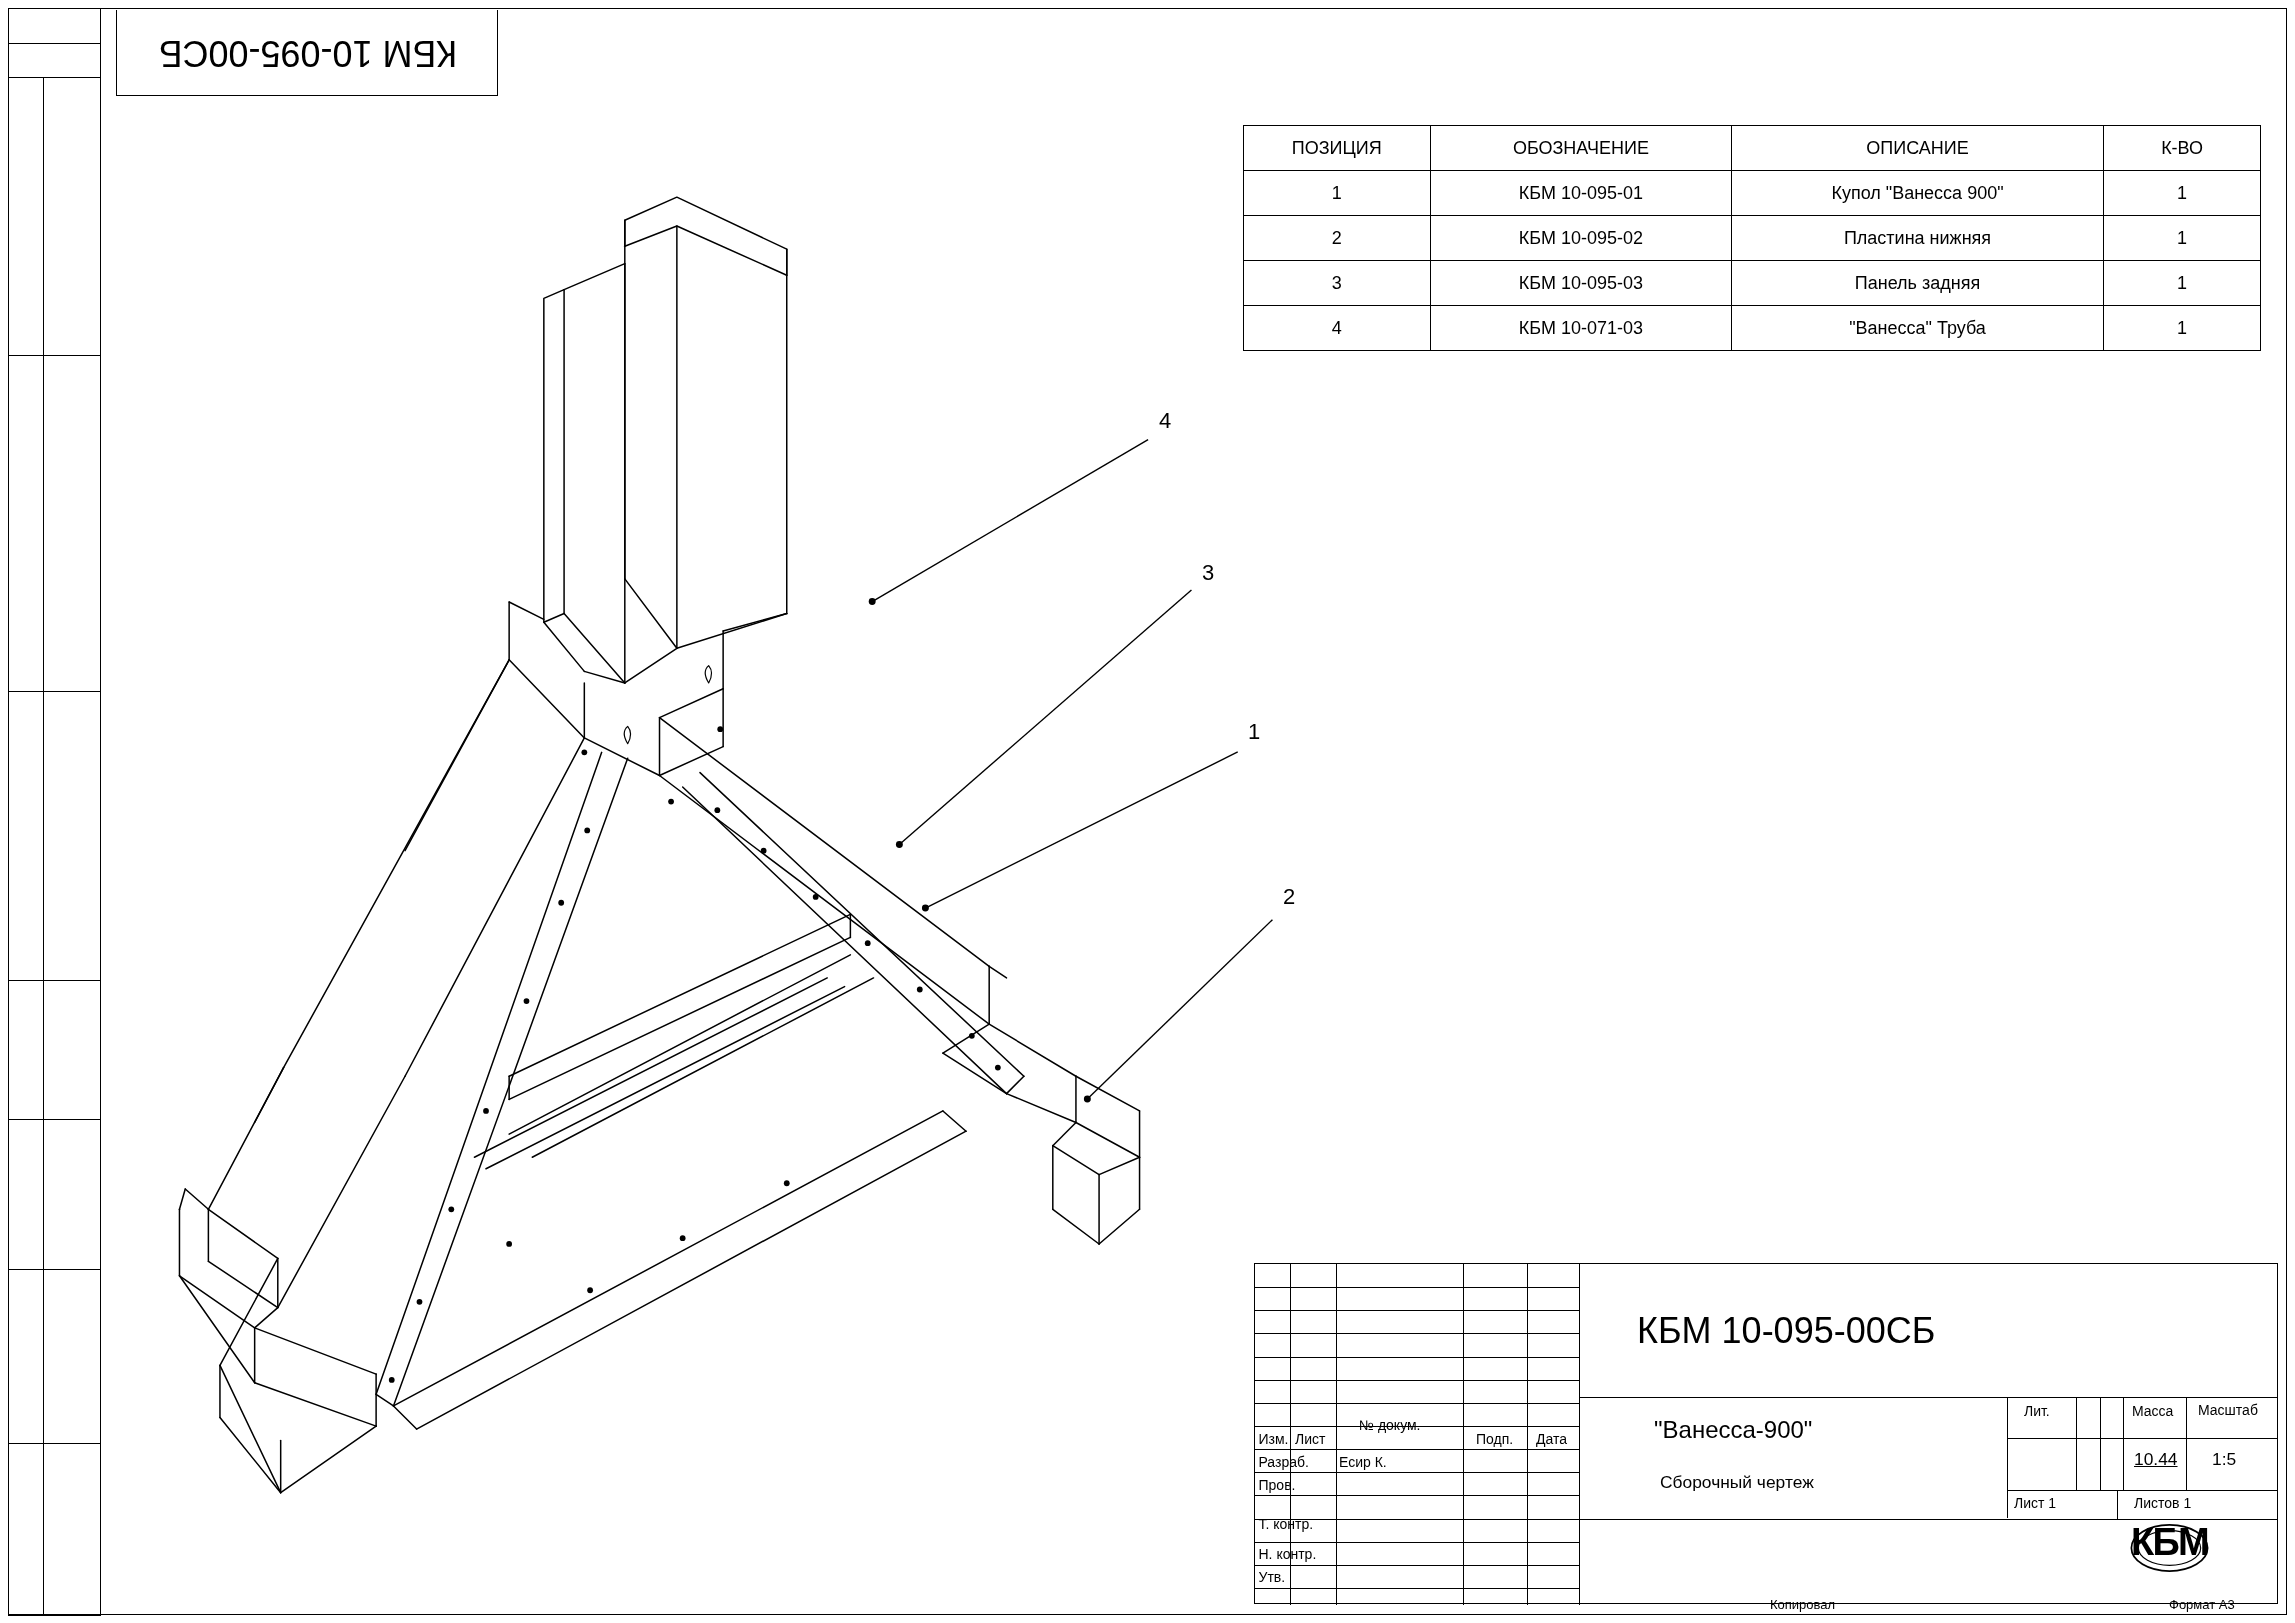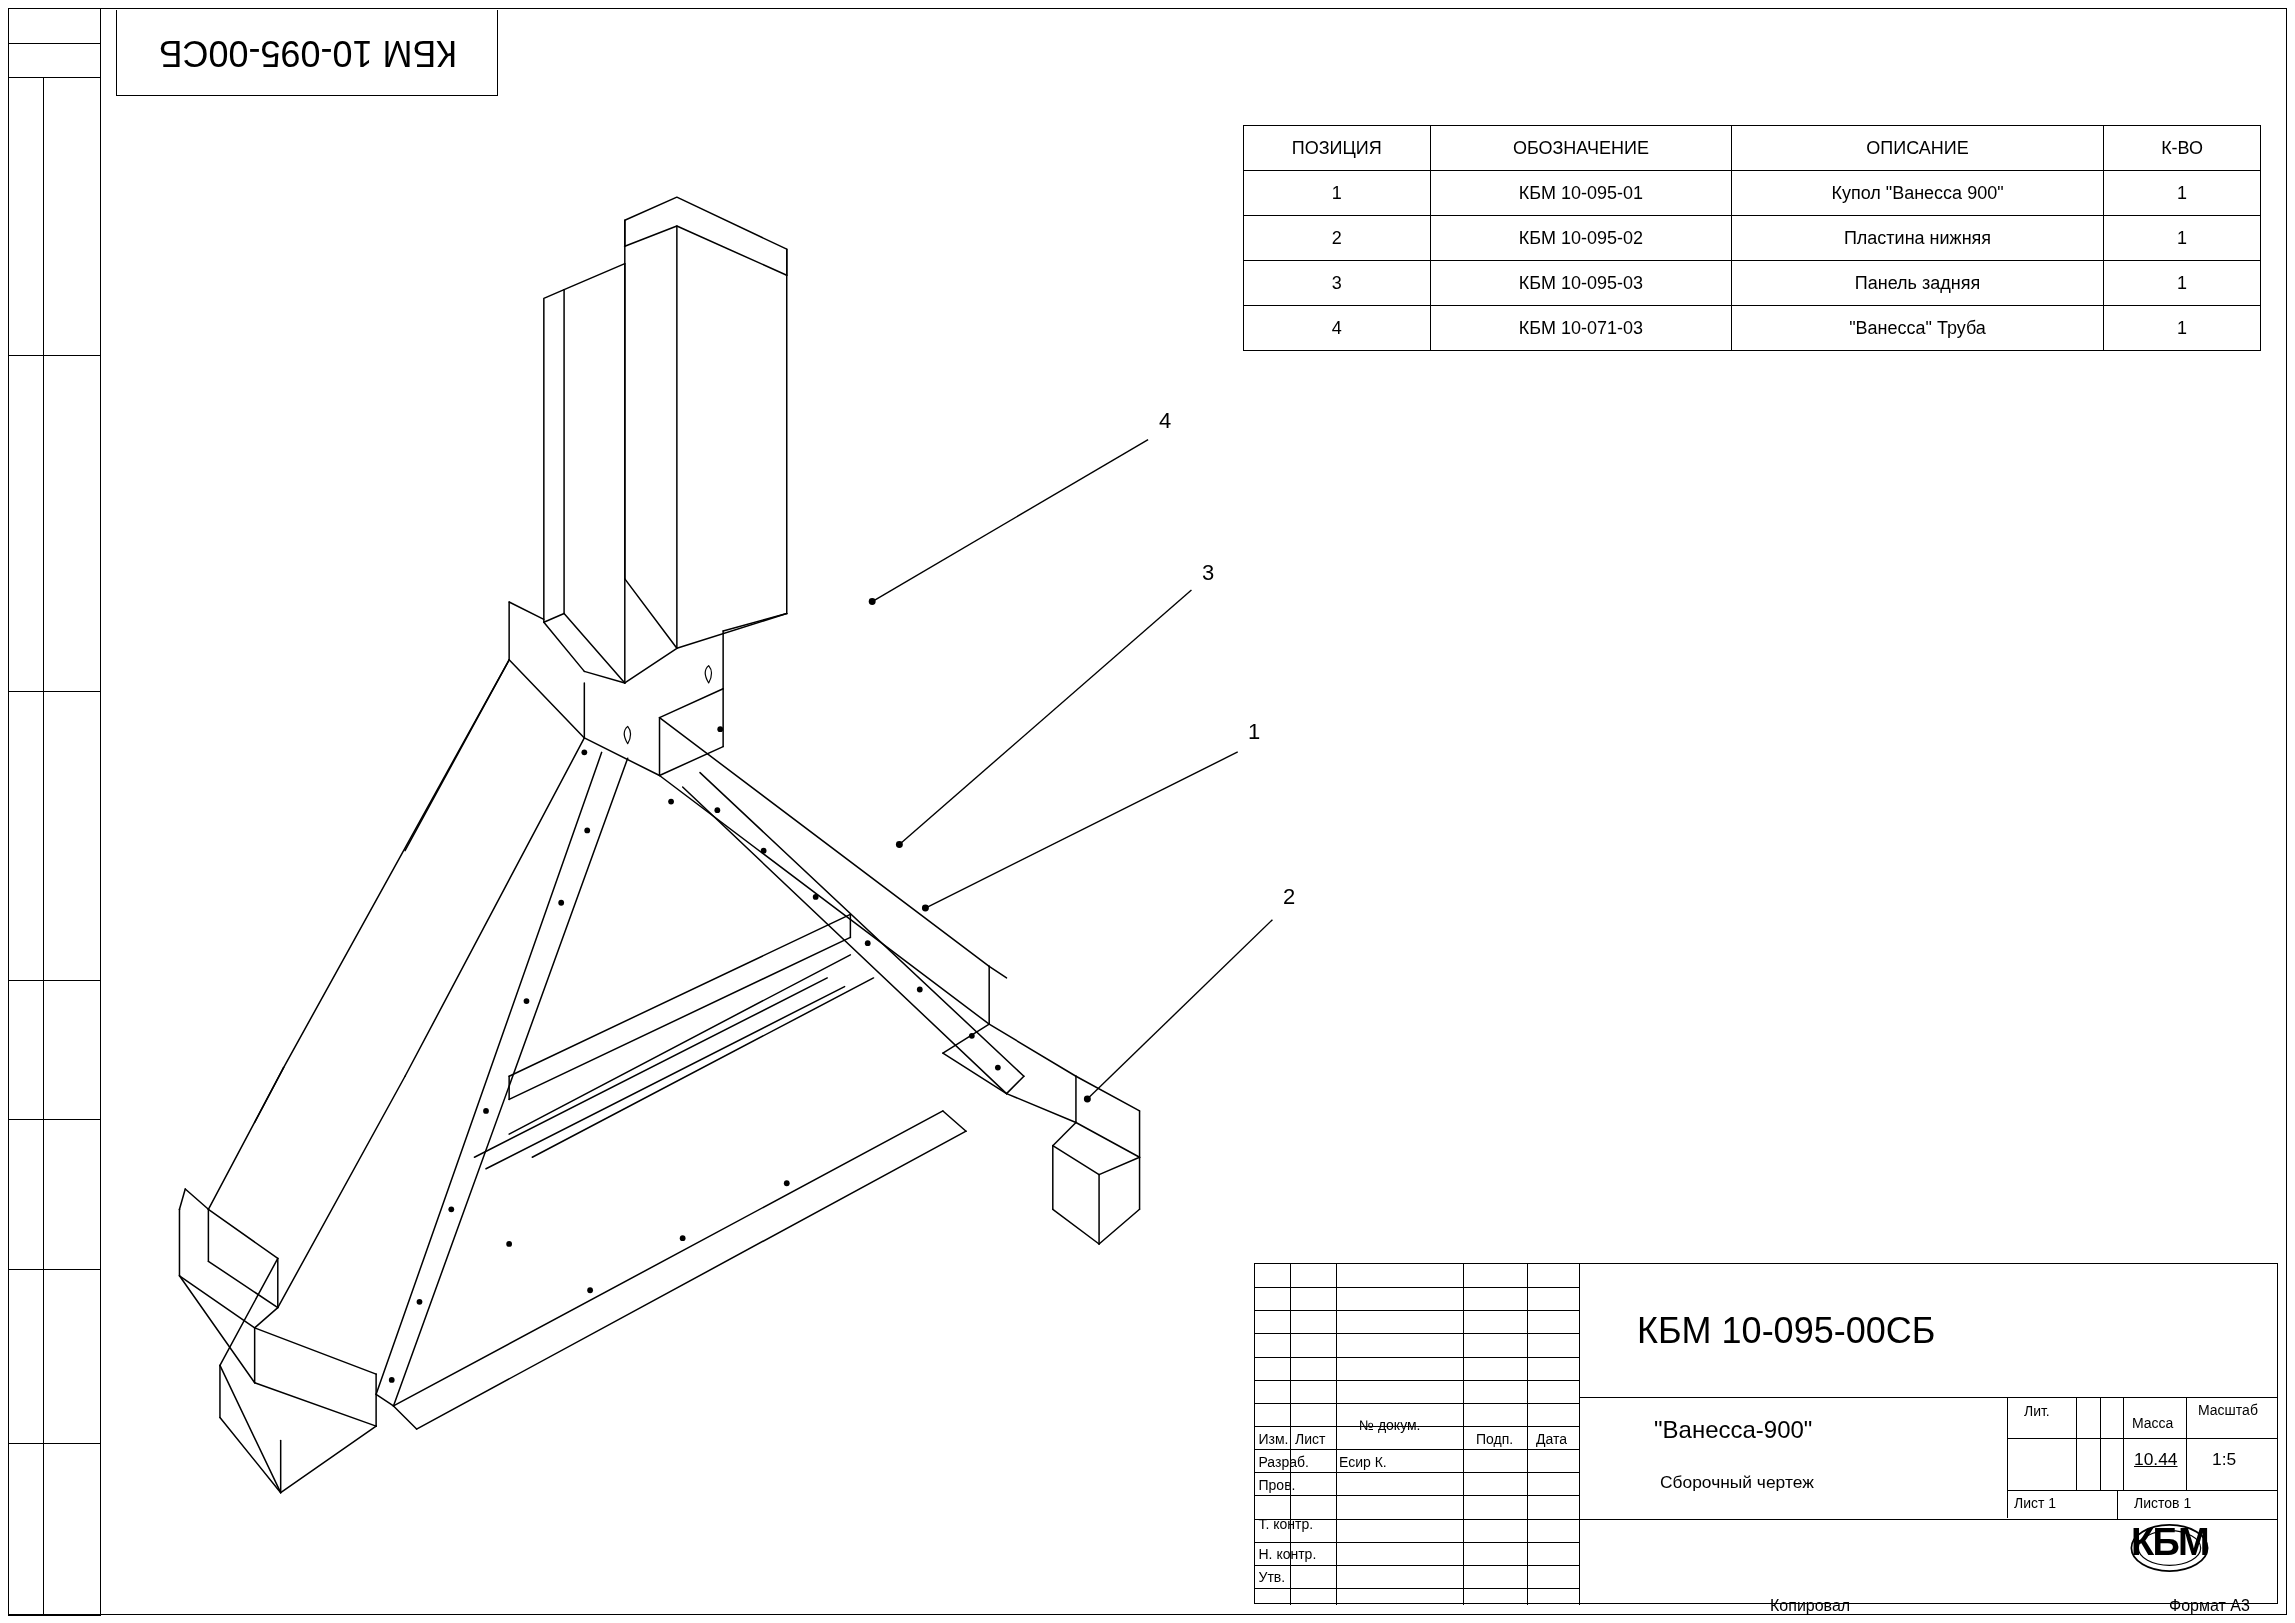--- a/index.html
+++ b/index.html
@@ -158,21 +158,21 @@
   }
   .tb-sm {
     position: absolute;
     font-size: 17.4px;
     white-space: nowrap;
   }
 
   
   .footer-txt {
     position: absolute;
-    font-size: 16px;
+    font-size: 13px;
     white-space: nowrap;
   }
 
   
   #logo {
     position: absolute;
     left: 2106px;
     top: 1516px;
     width: 127px;
     height: 64px;
@@ -475,21 +475,21 @@
     <div class="tb tb-v" style="left:845px;top:133px;height:93px;"></div>
     <div class="tb tb-v" style="left:868px;top:133px;height:93px;"></div>
     <div class="tb tb-v" style="left:931px;top:133px;height:93px;"></div>
     <div class="tb tb-v" style="left:862px;top:226px;height:29px;"></div>
 
     <div class="tb-big" style="left:382px;top:46px;">КБМ 10-095-00СБ</div>
     <div class="tb-med" style="left:399px;top:152px;">"Ванесса-900"</div>
     <div class="tb-sm" style="left:405px;top:208px;">Сборочный чертеж</div>
 
     <div class="tb-txt" style="left:769px;top:139px;">Лит.</div>
-    <div class="tb-txt" style="left:877px;top:139px;margin-top:12px;">Масса</div>
+    <div class="tb-txt" style="left:877px;top:139px;">Масса</div>
     <div class="tb-txt" style="left:943px;top:138px;">Масштаб</div>
     <div class="tb-sm" style="left:879px;top:185px;text-decoration:underline;">10.44</div>
     <div class="tb-sm" style="left:957px;top:185px;">1:5</div>
     <div class="tb-txt" style="left:759px;top:231px;">Лист 1</div>
     <div class="tb-txt" style="left:879px;top:231px;">Листов 1</div>
   </div>
 
   <div id="logo">
     <svg viewBox="0 0 220 110" style="position:absolute;left:0;top:0;width:127px;height:64px;">
       <ellipse cx="110" cy="55" rx="66" ry="40" fill="none" stroke="#000" stroke-width="3"></ellipse>

